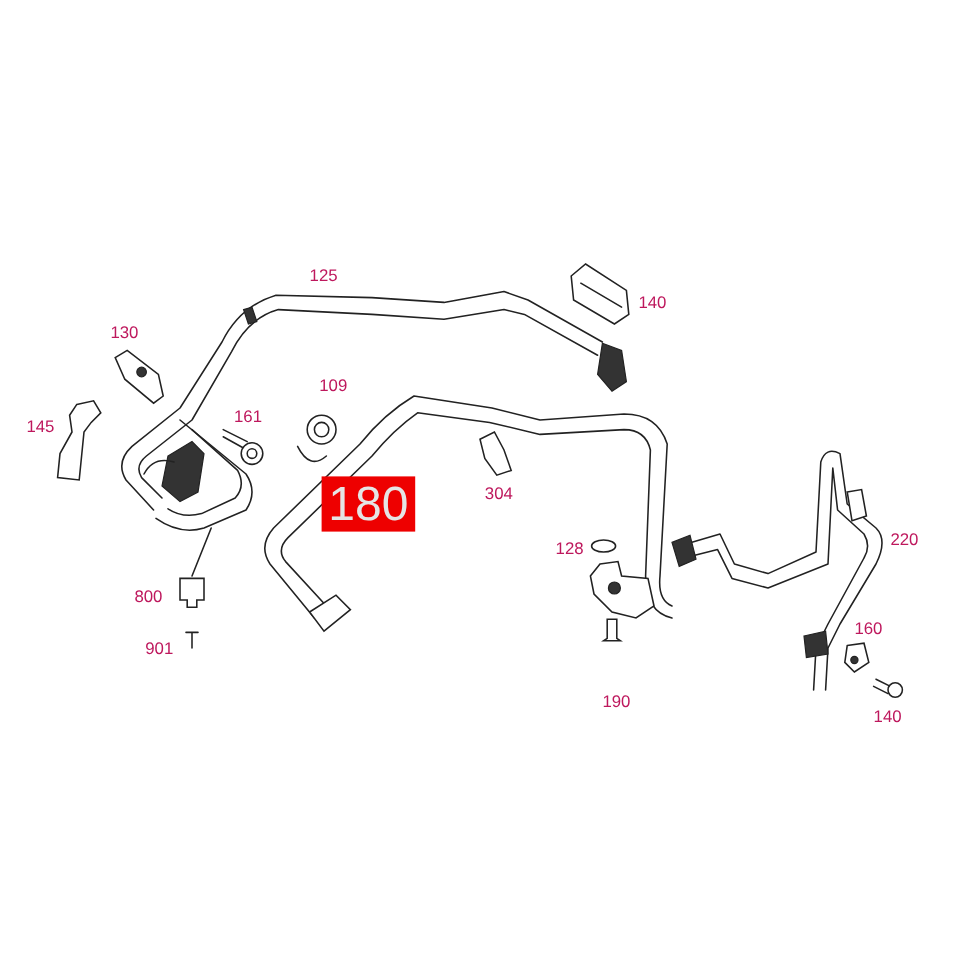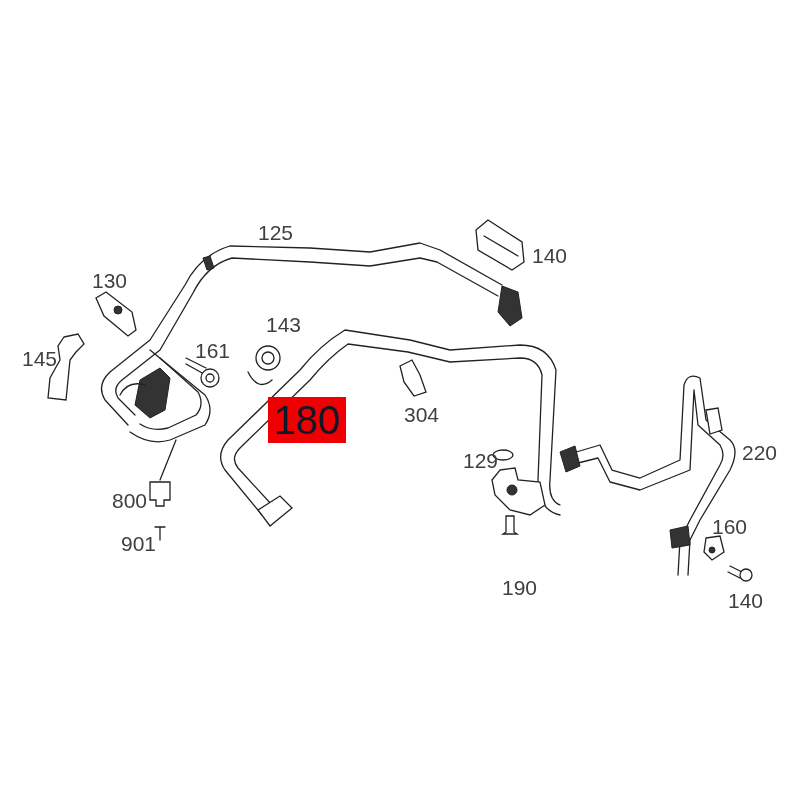--- a/index.html
+++ b/index.html
@@ -1,20 +1,20 @@
 <!DOCTYPE html>
 <html><head>
 <meta charset="utf-8">
 <style>
   html, body { margin:0; padding:0; background:#ffffff; }
   #canvas { position:relative; width:800px; height:800px; background:#ffffff; overflow:hidden; }
   svg.parts { position:absolute; left:0; top:0; width:800px; height:800px; }
-  .lbl { position:absolute; font-family:"Liberation Sans", sans-serif; font-size:21px; color:#404040; line-height:1; white-space:nowrap; }
+  .lbl { position:absolute; font-family:"Liberation Sans", sans-serif; font-size:14px; color:#be185d; line-height:1; white-space:nowrap; }
   .hl { position:absolute; left:268px; top:397px; width:78px; height:46px; background:#ee0000;
-        color:#0f172a; font-family:"Liberation Sans", sans-serif; font-size:40px; line-height:46px; text-align:center; }
+        color:#e5e5e5; font-family:"Liberation Sans", sans-serif; font-size:40px; line-height:46px; text-align:center; }
   .ln { fill:none; stroke:#222; stroke-width:1.3; stroke-linecap:round; stroke-linejoin:round; }
   .fl { fill:#fff; stroke:#222; stroke-width:1.3; }
   .dk { fill:#333; stroke:#222; stroke-width:1; }
 </style>
 </head>
 <body>
 
 <div id="canvas">
   <svg class="parts" viewBox="0 0 800 800">
 
@@ -109,18 +109,18 @@
   <div class="lbl" style="left:258px;top:222px">125</div>
   <div class="lbl" style="left:92px;top:270px">130</div>
   <div class="lbl" style="left:195px;top:340px">161</div>
   <div class="lbl" style="left:532px;top:245px">140</div>
   <div class="lbl" style="left:22px;top:348px">145</div>
   <div class="lbl" style="left:742px;top:442px">220</div>
   <div class="lbl" style="left:712px;top:516px">160</div>
   <div class="lbl" style="left:728px;top:590px">140</div>
   <div class="lbl" style="left:404px;top:404px">304</div>
   <div class="hl">180</div>
-  <div class="lbl" style="left:463px;top:450px">129</div>
+  <div class="lbl" style="left:463px;top:450px">128</div>
   <div class="lbl" style="left:502px;top:577px">190</div>
-  <div class="lbl" style="left:266px;top:314px">143</div>
+  <div class="lbl" style="left:266px;top:314px">109</div>
   <div class="lbl" style="left:112px;top:490px">800</div>
   <div class="lbl" style="left:121px;top:533px">901</div>
 </div>
 
 </body></html>

